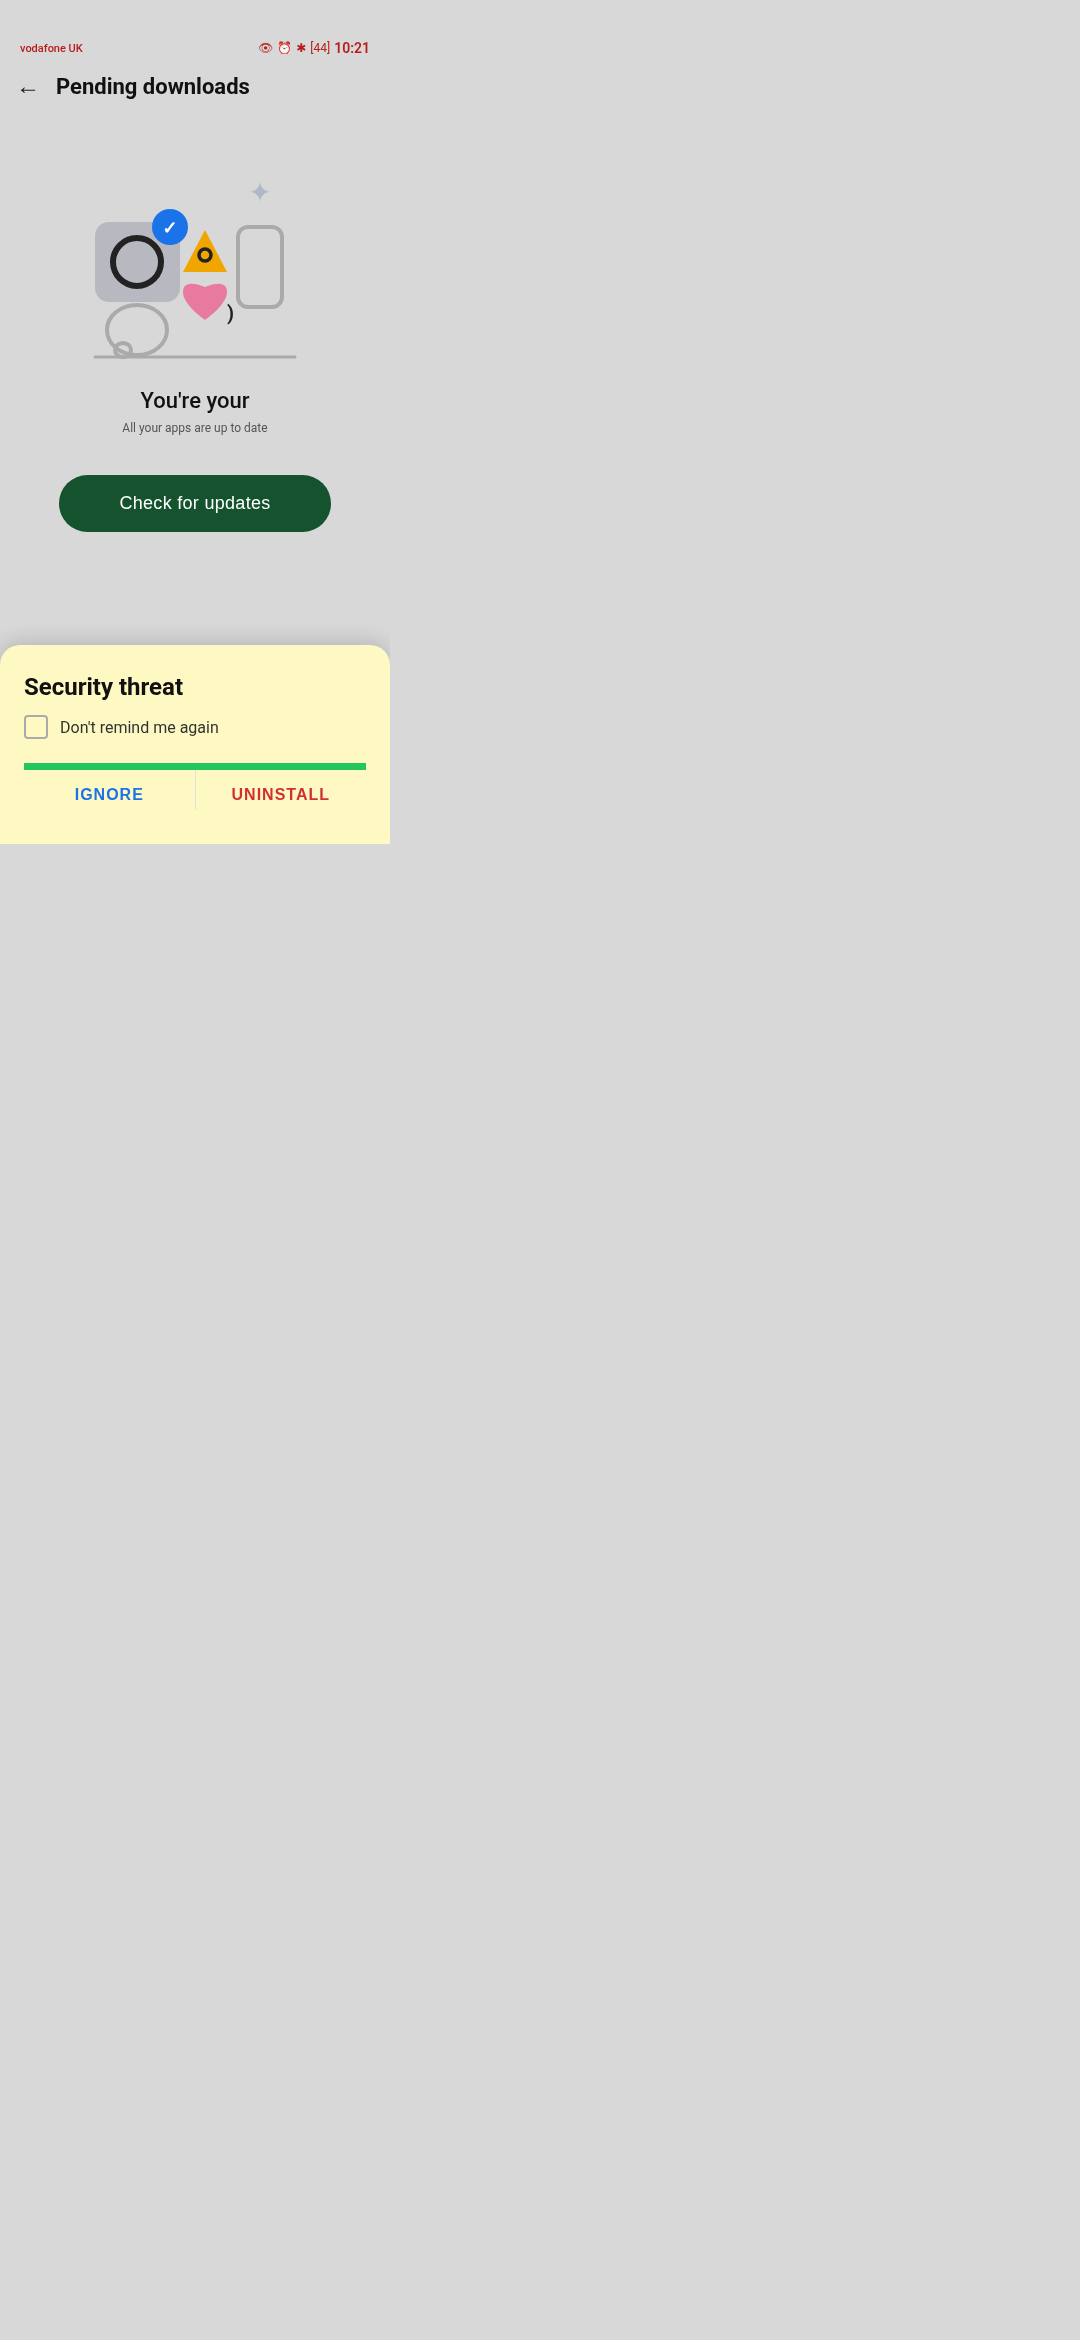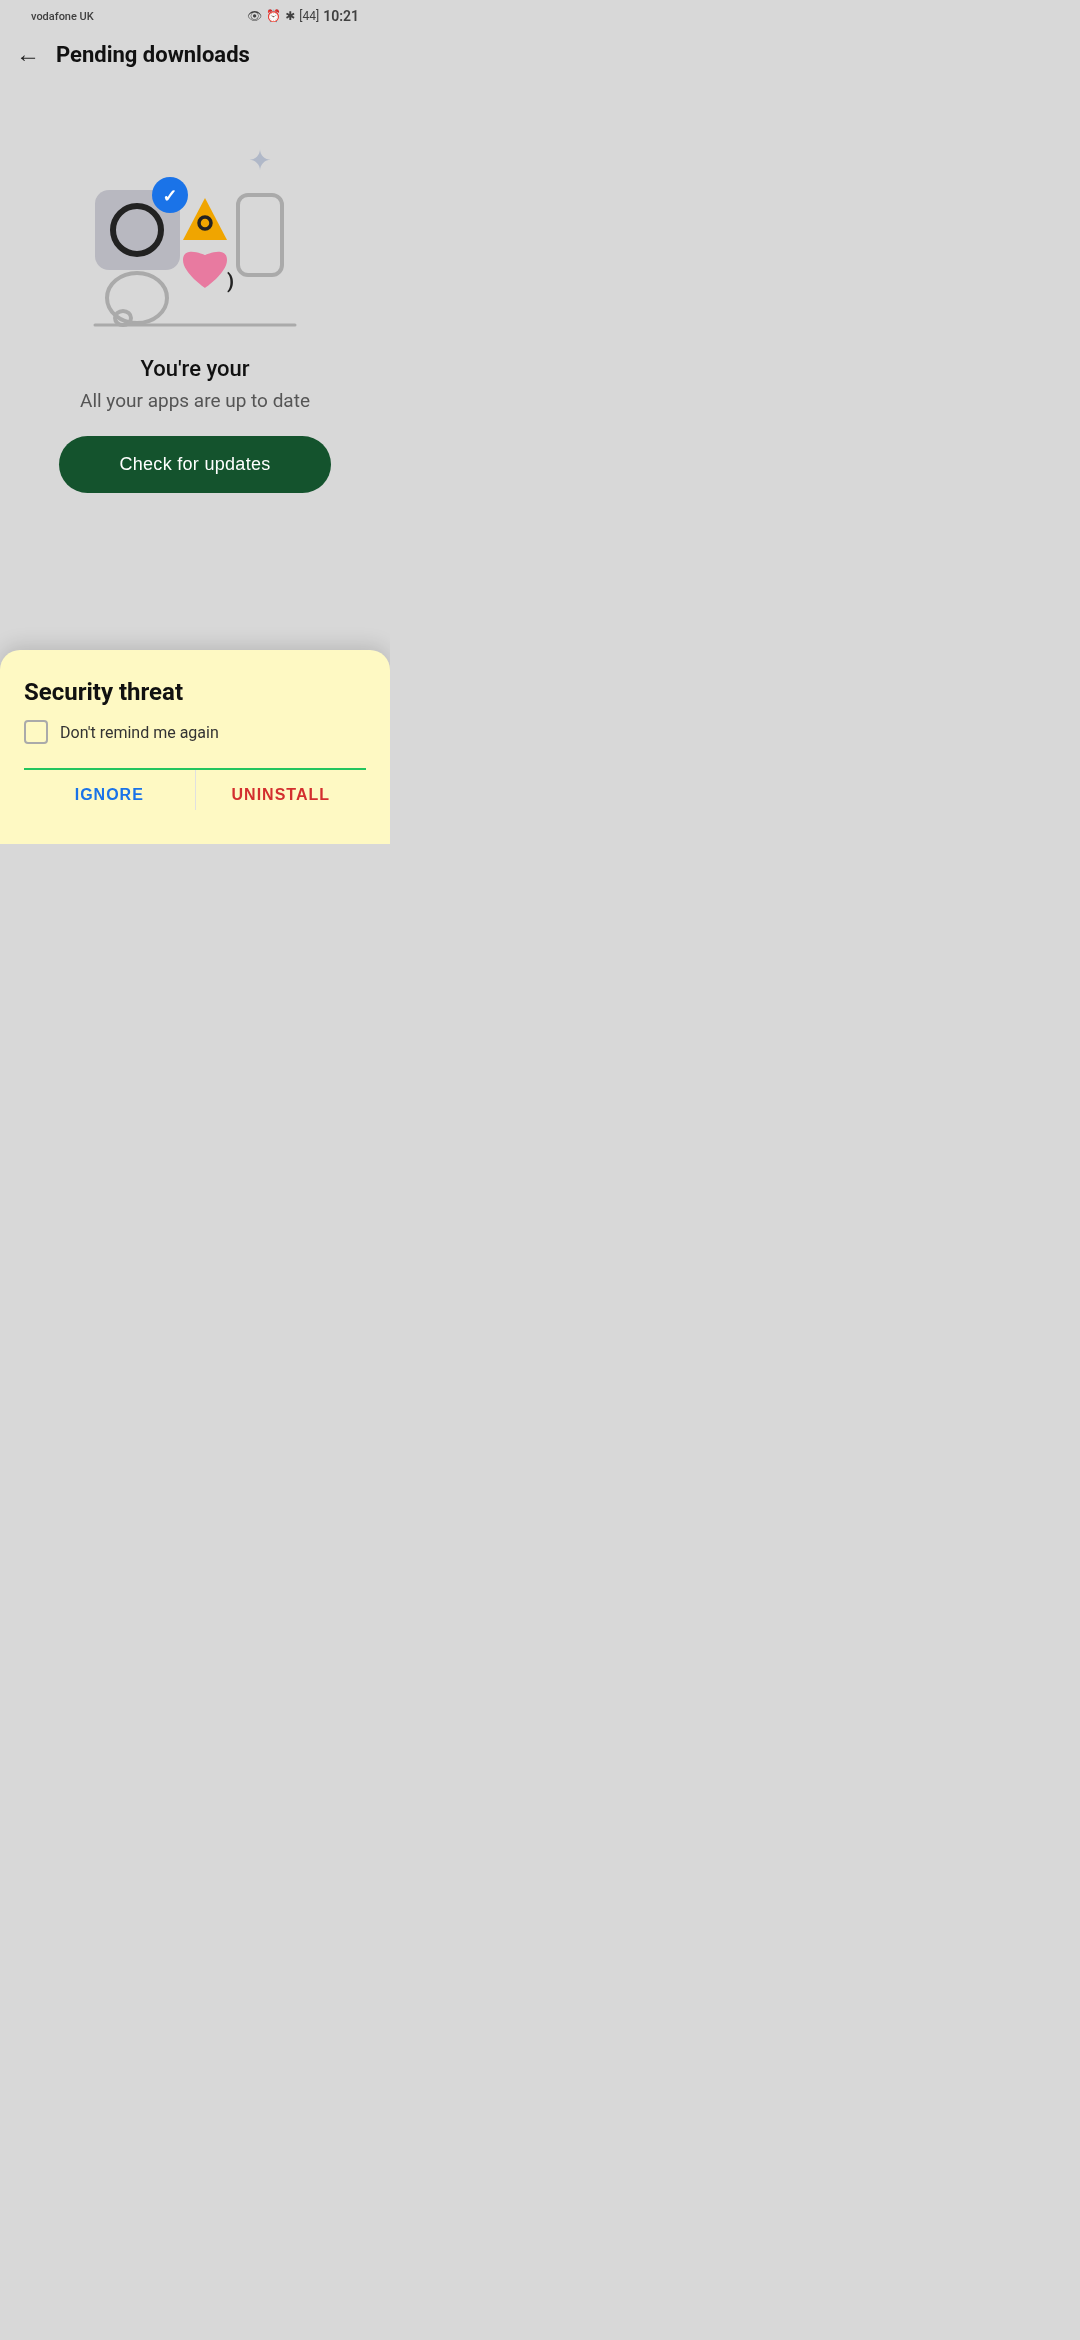--- a/index.html
+++ b/index.html
@@ -12,23 +12,24 @@
       font-family: 'Roboto', Arial, sans-serif;
       position: relative;
       overflow: hidden;
     }
 
     
     .status-bar {
       display: flex;
       justify-content: space-between;
       align-items: center;
-      padding: 8px 31px 4px;
+      padding: 8px 20px 4px;
       font-size: 12px;
-      color: #404040;
+      color: #b91c1c;
+      margin-top: 32px;
     }
     .status-left { font-size: 11px; font-weight: 500; }
     .status-right { display: flex; align-items: center; gap: 4px; font-size: 12px; }
     .status-time { font-weight: 600; font-size: 14px; }
 
     
     .header {
       display: flex;
       align-items: center;
       padding: 12px 16px 12px;
@@ -54,24 +55,24 @@
     }
 
     .you-ready {
       font-size: 22px;
       font-weight: 500;
       color: #111;
       margin-bottom: 8px;
       text-align: center;
     }
     .up-to-date {
-      font-size: 19px;
+      font-size: 12px;
       color: #555;
       text-align: center;
-      margin-bottom: 24px;
+      margin-bottom: 40px;
     }
 
     
     .check-updates-btn {
       background: #14532d;
       color: white;
       border: none;
       border-radius: 50px;
       padding: 18px 60px;
       font-size: 18px;
@@ -127,21 +128,21 @@
     }
 
     .checkbox-label {
       font-size: 16px;
       color: #333;
     }
 
     .dialog-actions {
       display: flex;
       align-items: flex-start;
-      border-top: 2px solid #22c55e;
+      border-top: 7px solid #22c55e;
     }
 
     .action-btn {
       flex: 1;
       padding: 16px;
       text-align: center;
       font-size: 16px;
       font-weight: 700;
       letter-spacing: 1px;
       cursor: pointer;

